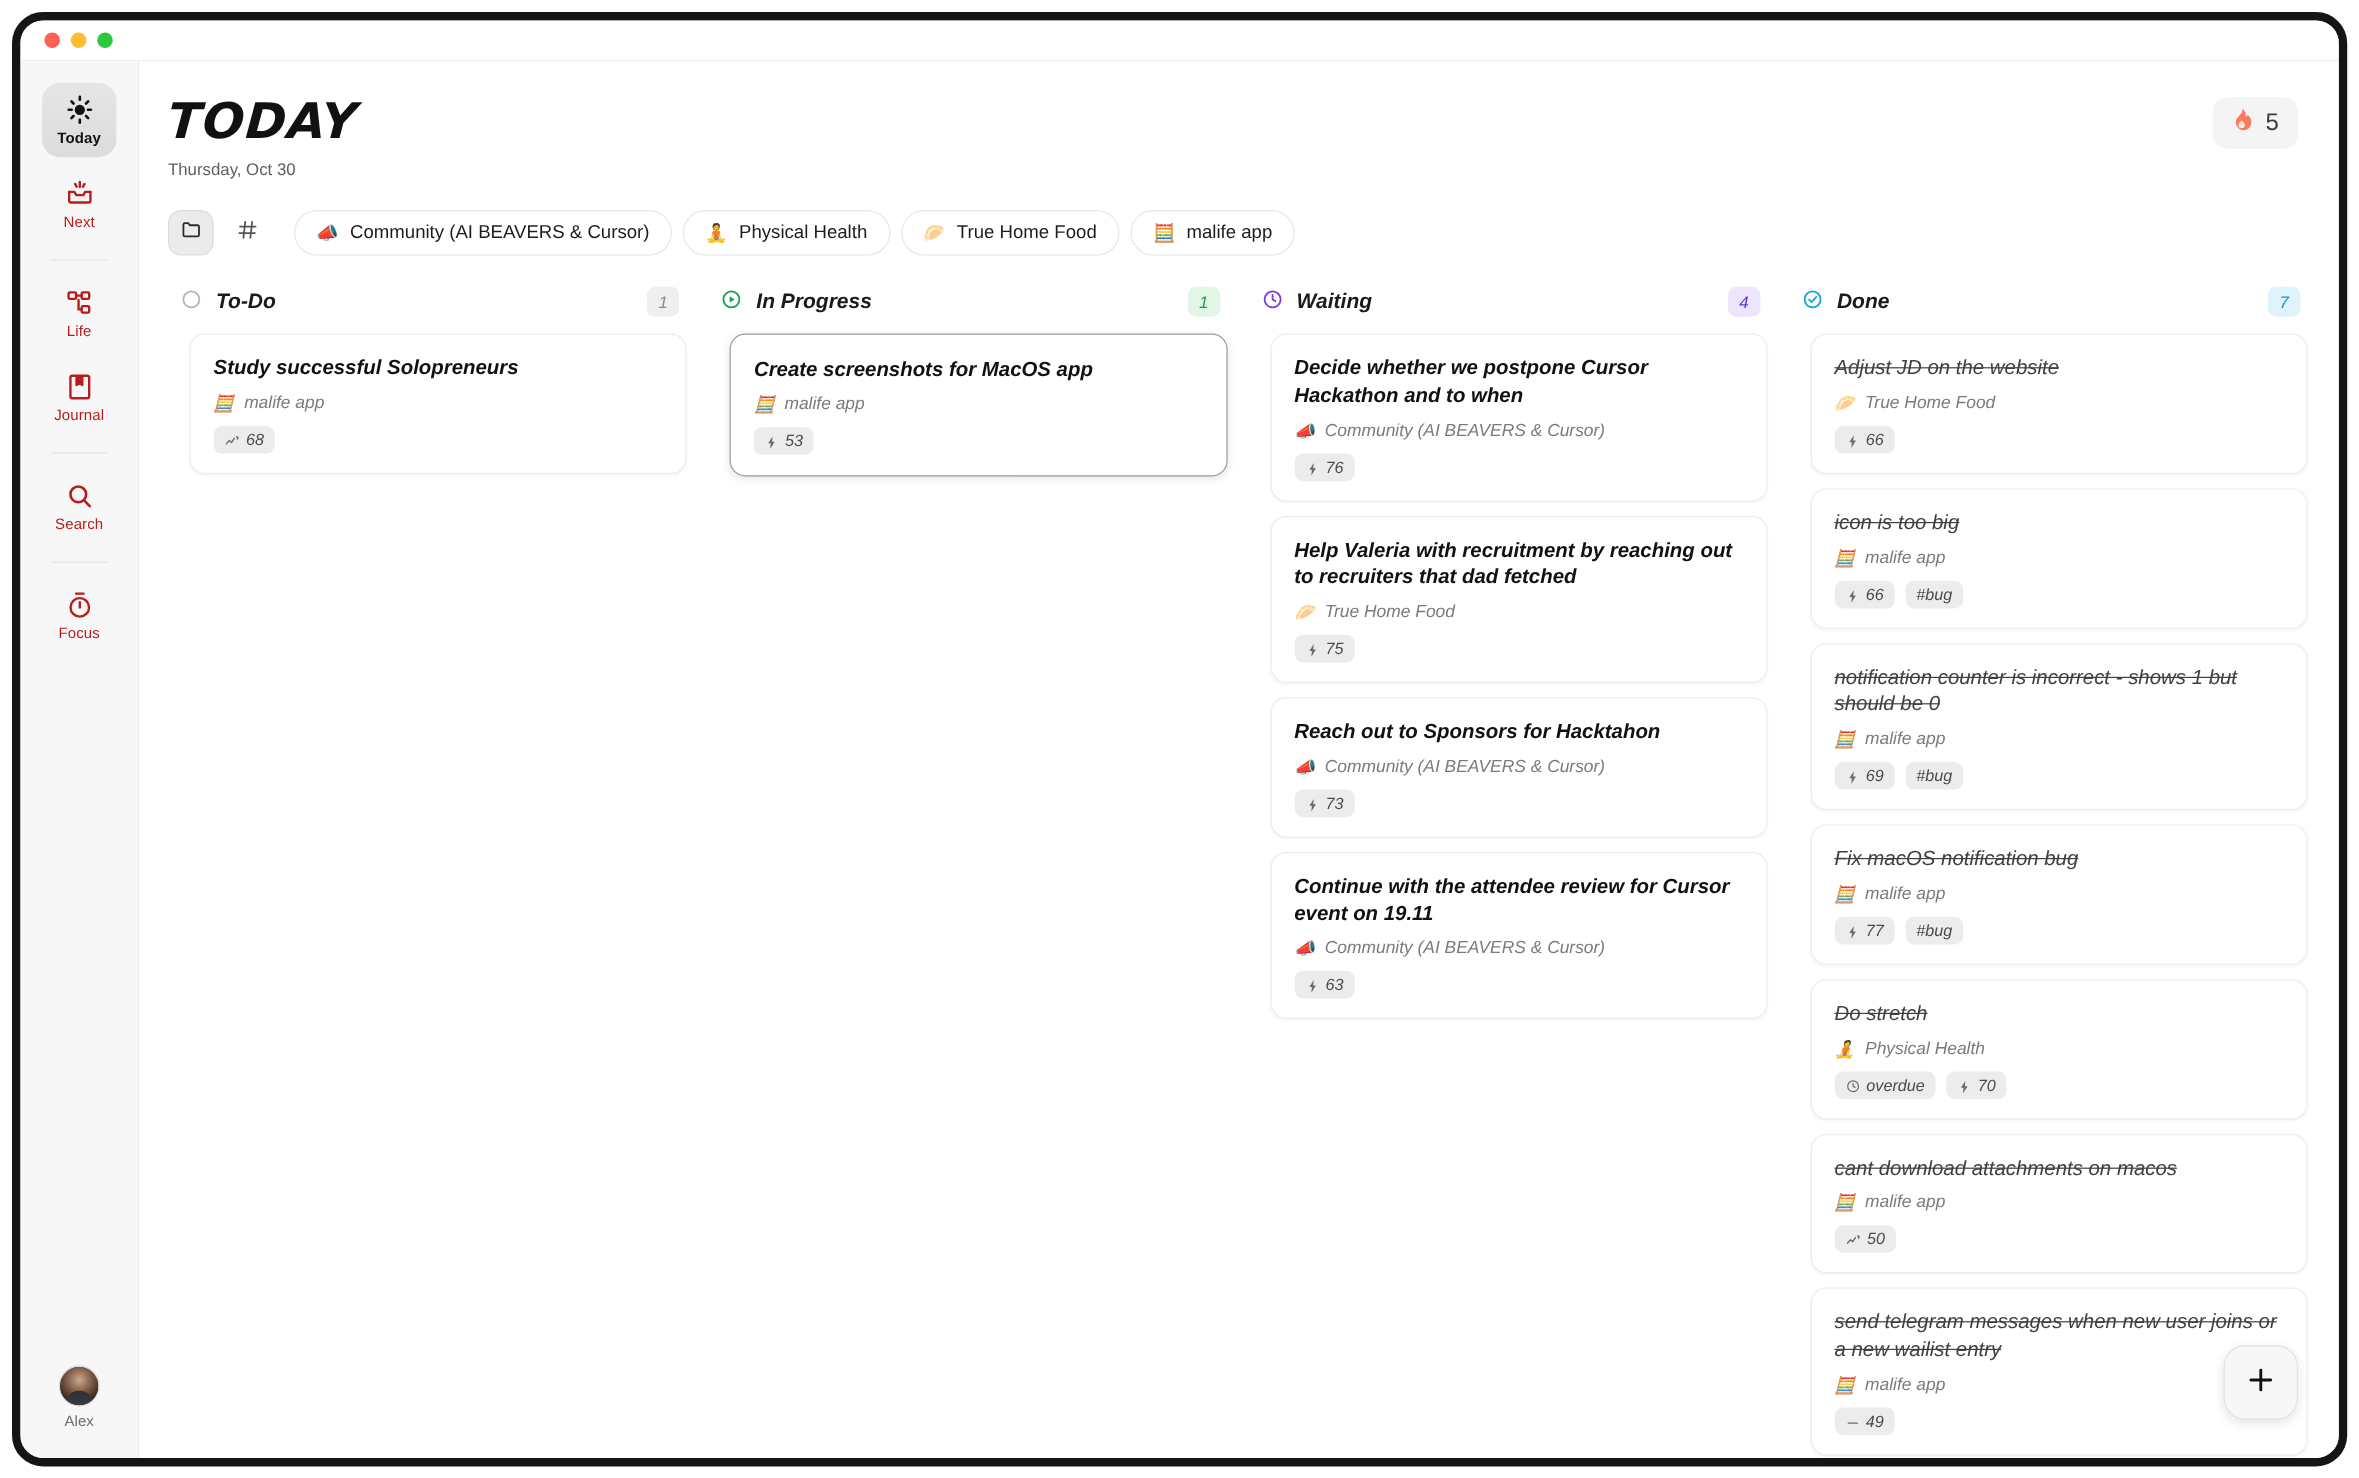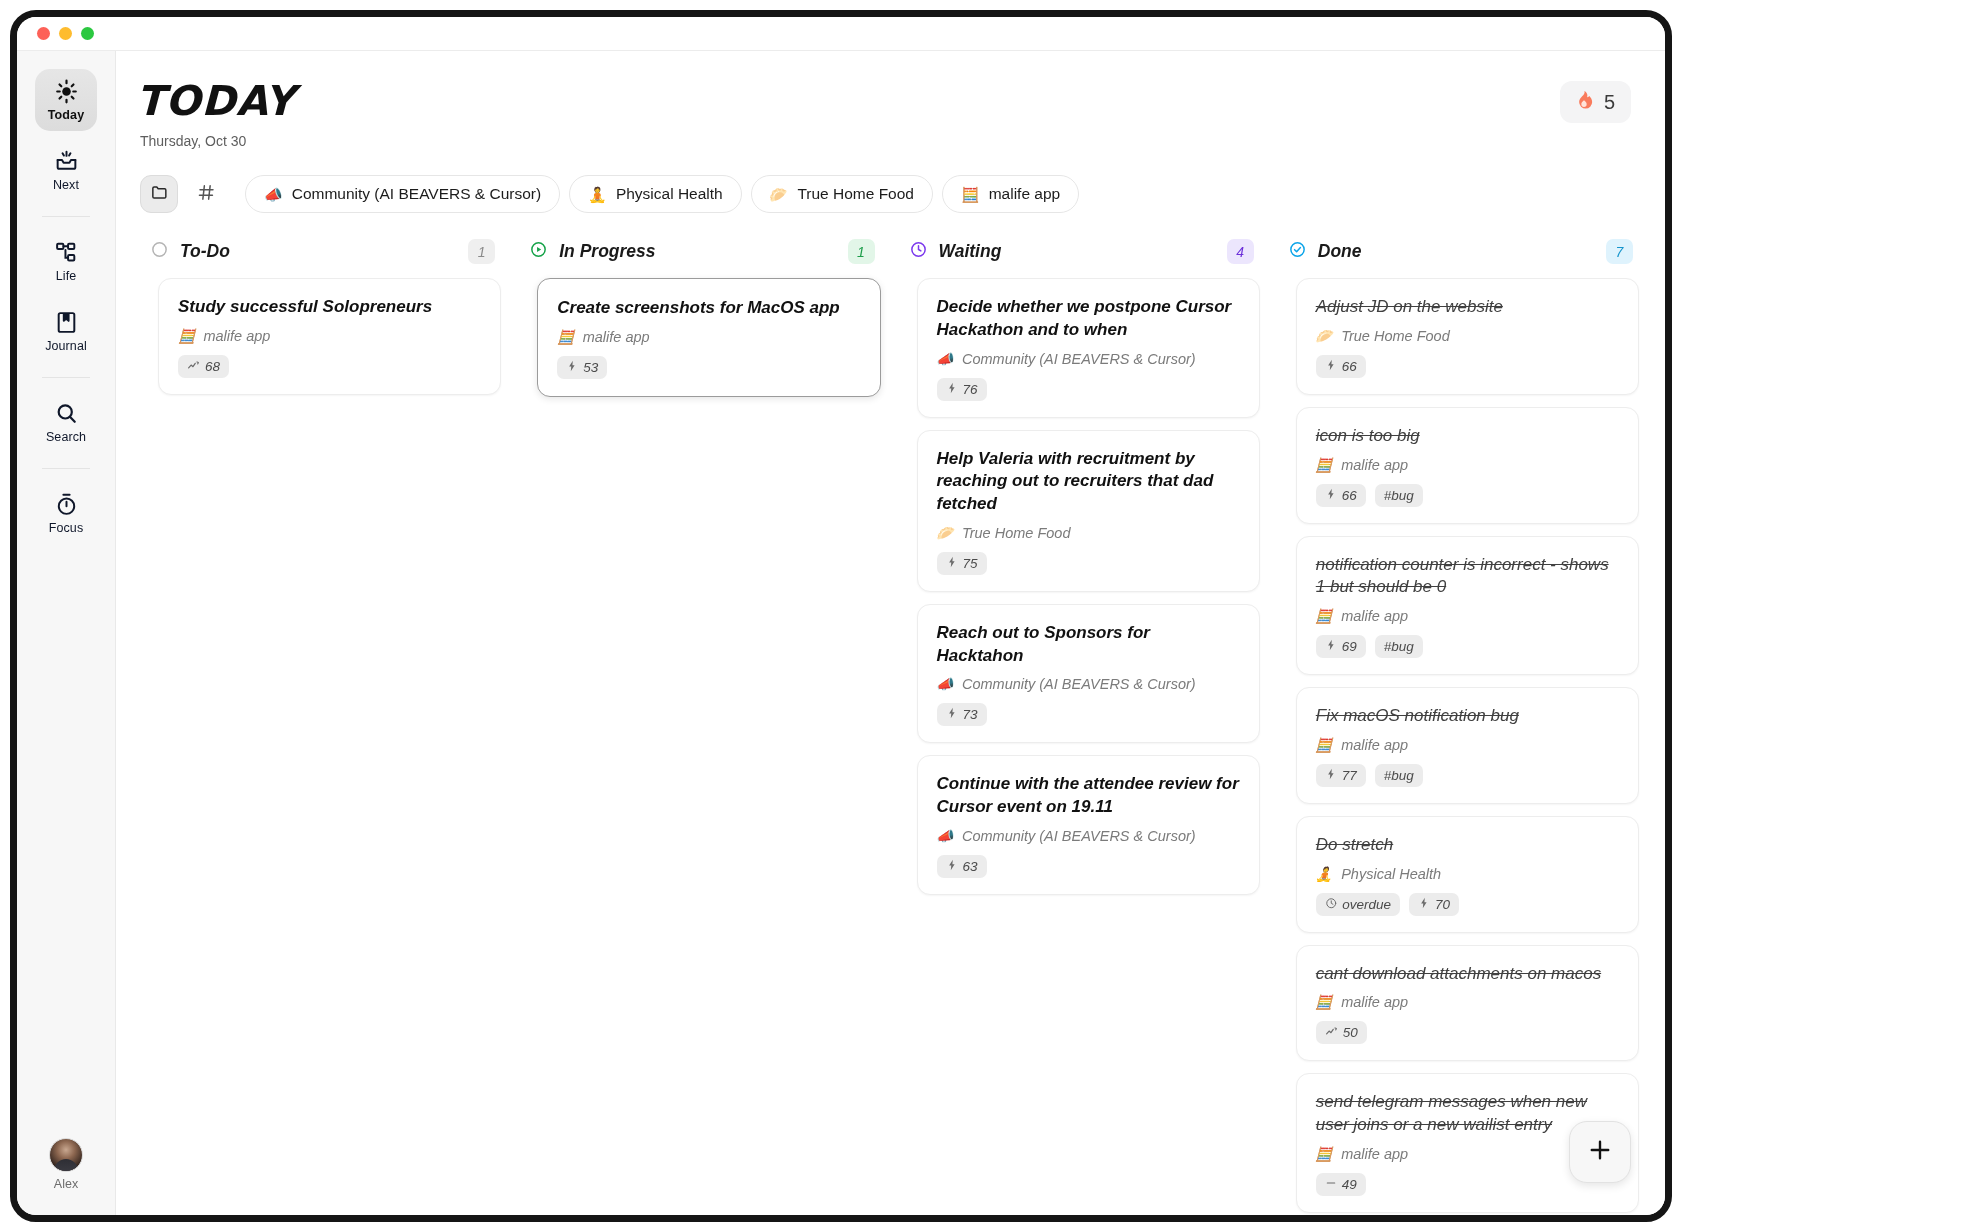--- a/index.html
+++ b/index.html
@@ -10,21 +10,21 @@
     background: #ffffff;
     font-family: "Liberation Sans", sans-serif;
     overflow: hidden;
   }
 
   
   #app-window {
     position: absolute;
     left: 10px;
     top: 10px;
-    width: 1662px;
+    width: 1946px;
     height: 1212px;
     background: #ffffff;
     border-radius: 26px;
     border: 7px solid #151515;
     overflow: hidden;
     display: flex;
     flex-direction: column;
   }
 
   .titlebar {
@@ -60,21 +60,21 @@
     width: 62px;
     height: 62px;
     border-radius: 15px;
     display: flex;
     flex-direction: column;
     align-items: center;
     justify-content: center;
     gap: 4px;
     margin-bottom: 8px;
     cursor: pointer;
-    color: #0f172a;
+    color: #b91c1c;
   }
   .nav-item.active {
     background: linear-gradient(180deg,#e6e6e6 0%, #dcdcdc 100%);
     color: #111;
   }
   .nav-item .nav-label { font-size: 12.5px; letter-spacing: .1px; }
   .nav-item.active .nav-label { font-weight: 700; color: #111; }
   .nav-sep {
     width: 48px; height: 1px; background: #e4e4e4; margin: 7px 0 13px 0;
   }
@@ -235,21 +235,21 @@
   }
   .card-project {
     display: flex; align-items: center; gap: 8px;
     font-size: 14.5px;
     color: #7b7b7b;
     margin-bottom: 11px;
   }
   .card-project .emoji { font-size: 14px; line-height: 1; }
   .badges { display: flex; gap: 9px; flex-wrap: wrap; }
   .badge {
-    display: inline-flex; align-items: flex-start; gap: 5px;
+    display: inline-flex; align-items: flex-end; gap: 5px;
     background: #ececec;
     border-radius: 7px;
     padding: 4px 9px;
     font-size: 13.5px;
     color: #4b4b4b;
   }
   .badge svg { display: block; }
 
   
   .col-body { padding: 0 2px; }

